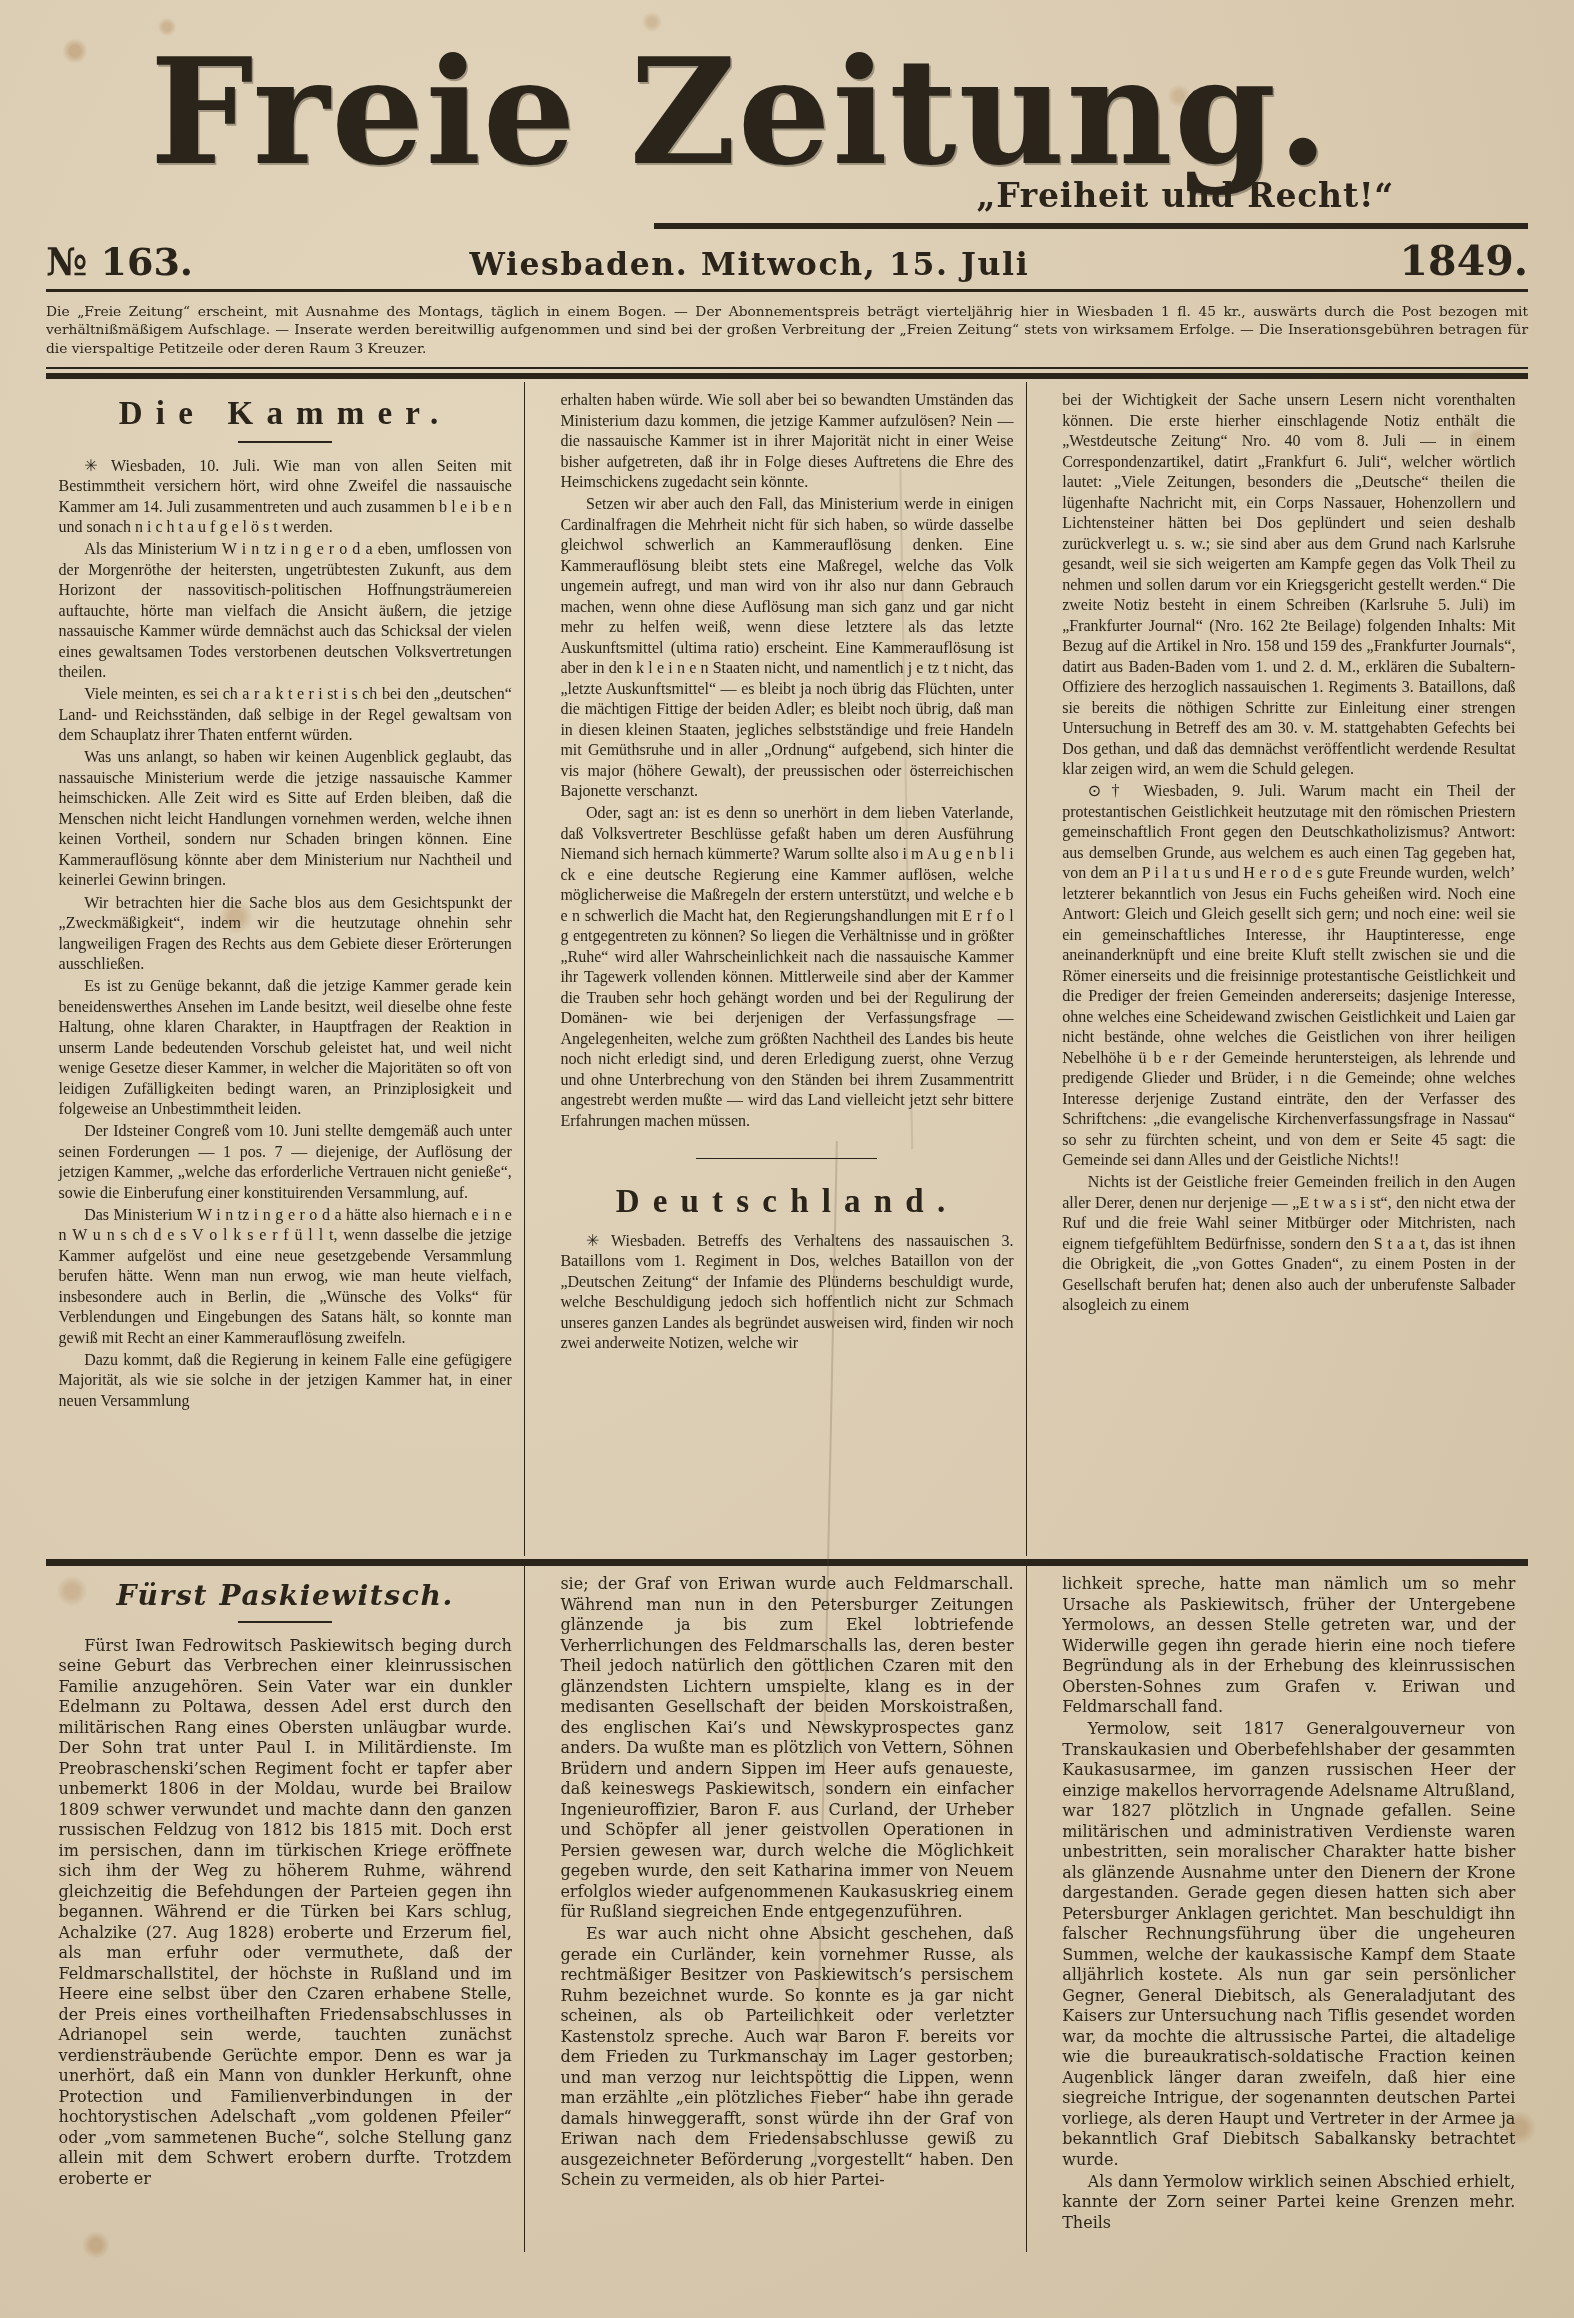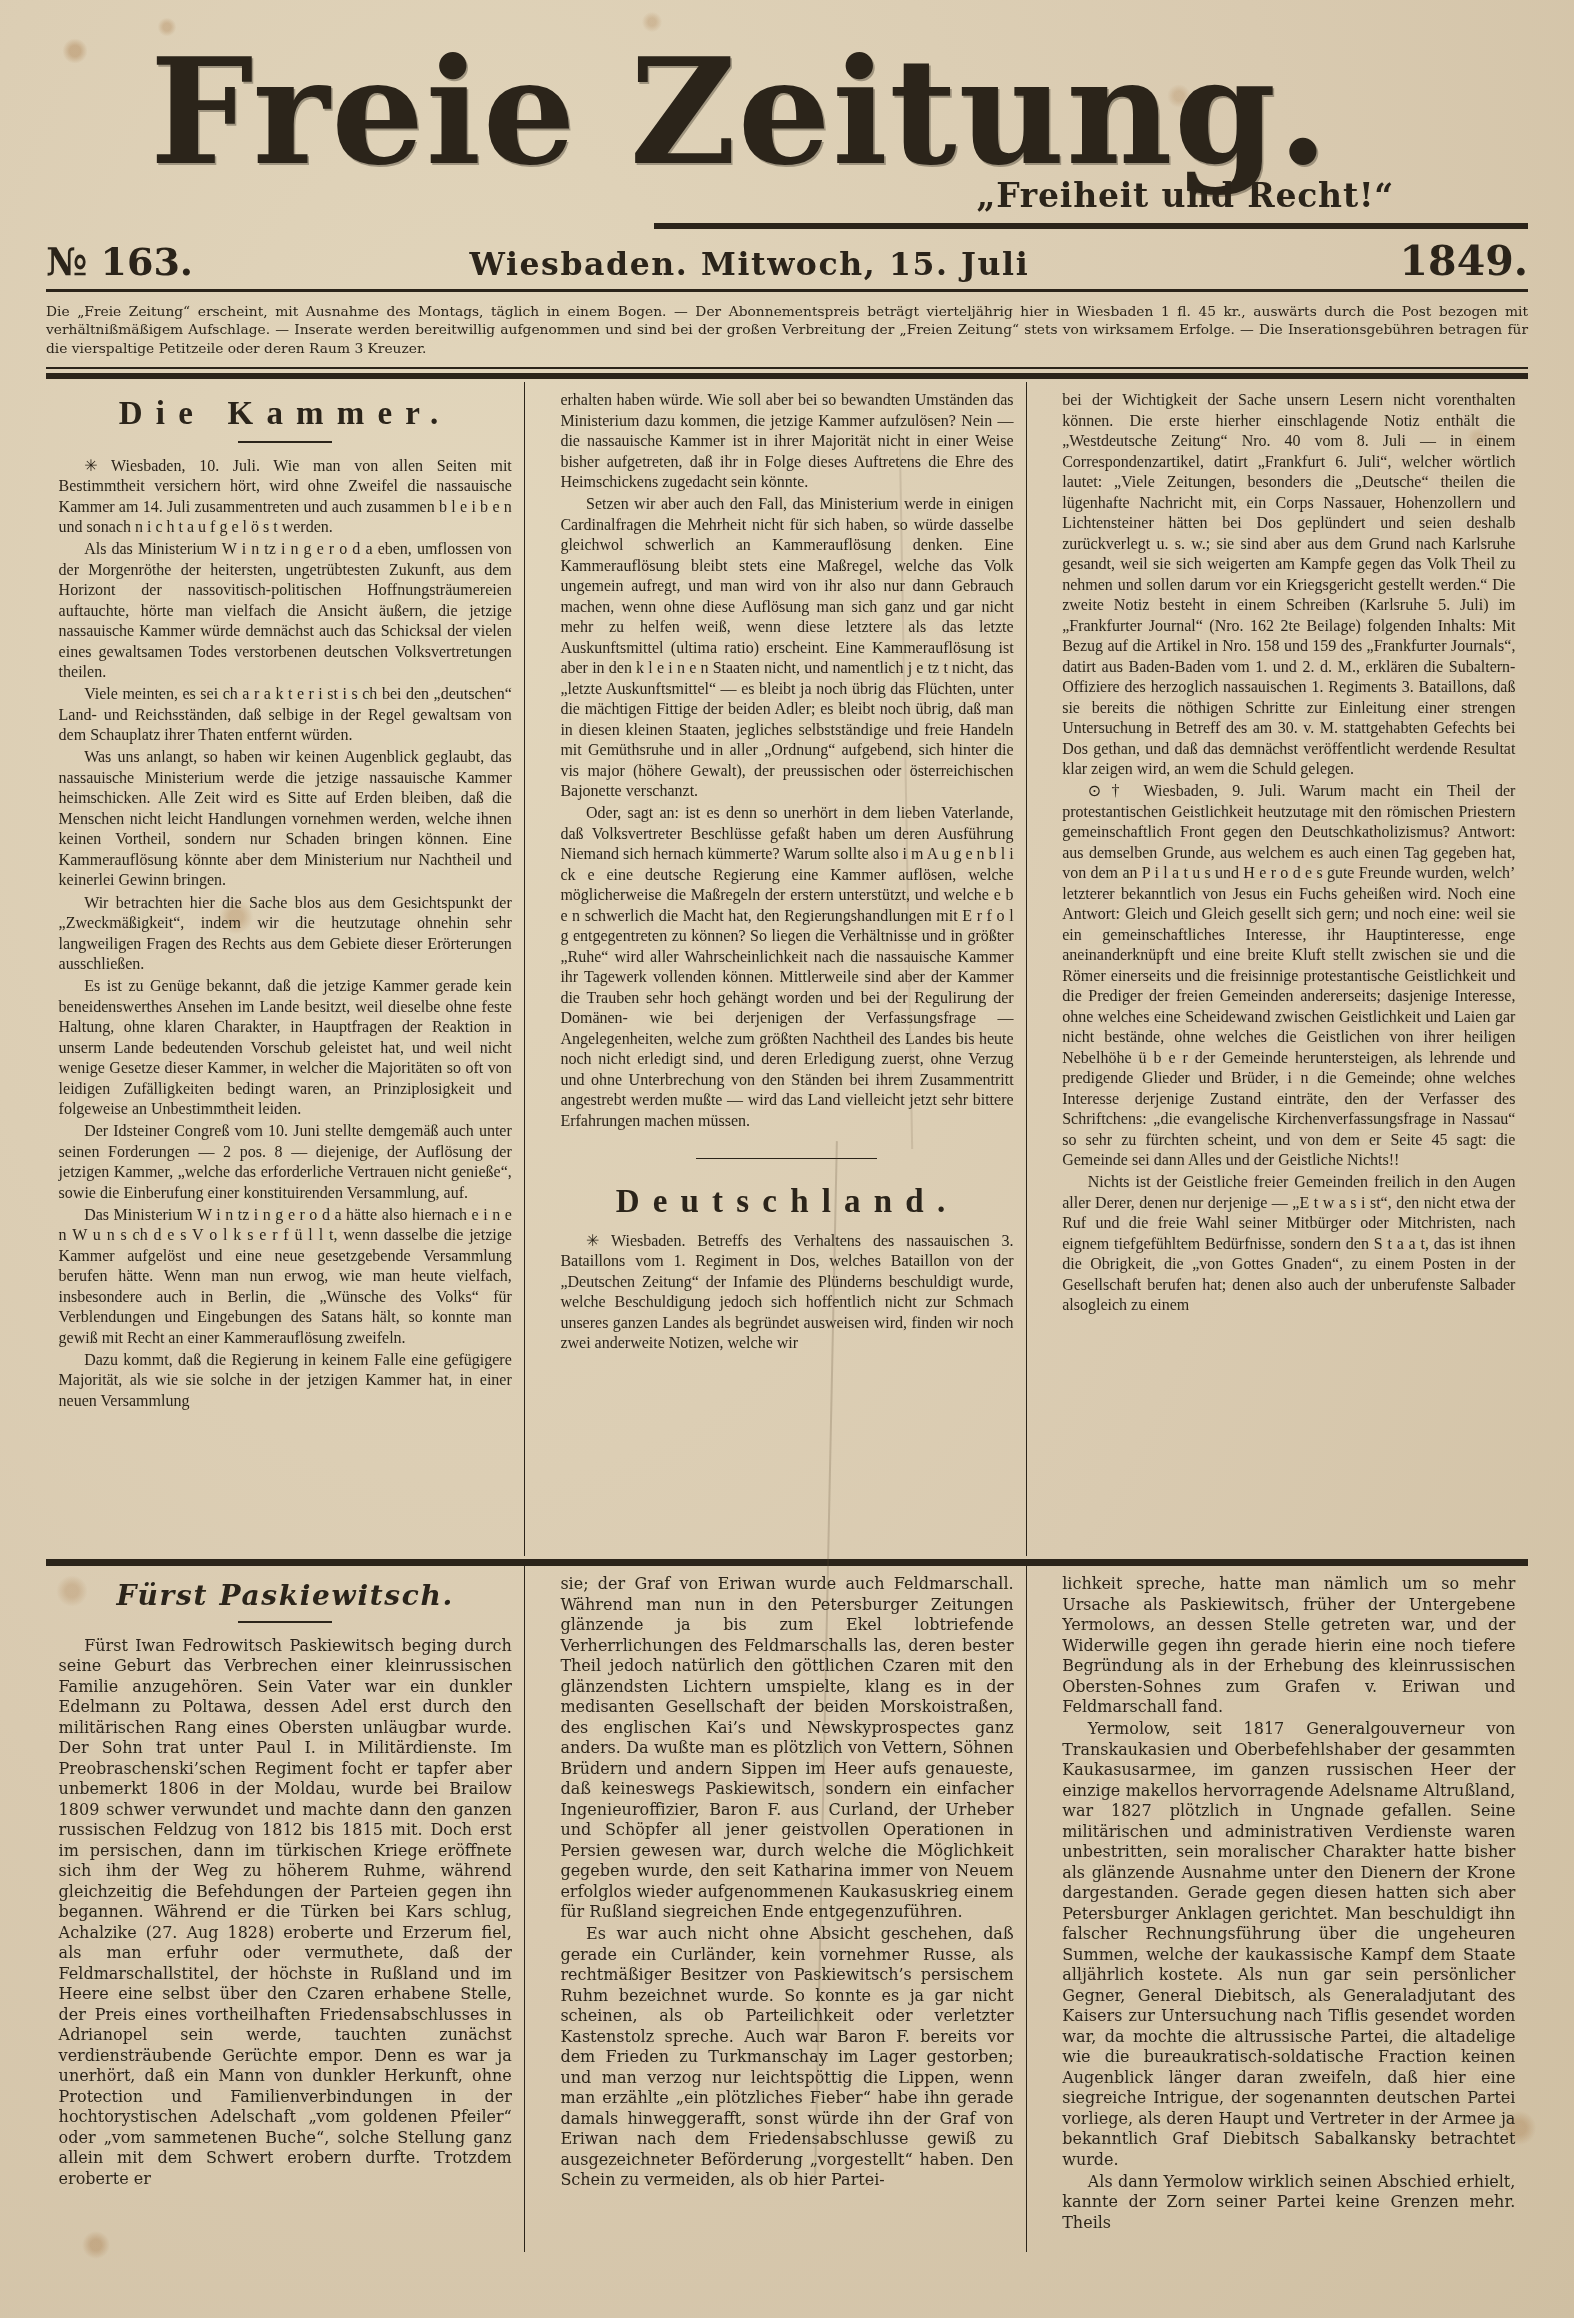--- a/index.html
+++ b/index.html
@@ -97,21 +97,21 @@
     <div class="col">
       <h2 class="article-head">Die Kammer.</h2>
       <div class="head-rule"></div>
       <div>
           <p class="para">✳ Wiesbaden, 10. Juli.  Wie man von allen Seiten mit Bestimmtheit versichern hört, wird ohne Zweifel die nassauische Kammer am 14. Juli zusammentreten und auch zusammen b l e i b e n und sonach n i c h t a u f g e l ö s t werden.</p>
           <p class="para">Als das Ministerium W i n tz i n g e r o d a eben, umflossen von der Morgenröthe der heitersten, ungetrübtesten Zukunft, aus dem Horizont der nassovitisch-politischen Hoffnungsträumereien auftauchte, hörte man vielfach die Ansicht äußern, die jetzige nassauische Kammer würde demnächst auch das Schicksal der vielen eines gewaltsamen Todes verstorbenen deutschen Volksvertretungen theilen.</p>
           <p class="para">Viele meinten, es sei ch a r a k t e r i st i s ch bei den „deutschen“ Land- und Reichsständen, daß selbige in der Regel gewaltsam von dem Schauplatz ihrer Thaten entfernt würden.</p>
           <p class="para">Was uns anlangt, so haben wir keinen Augenblick geglaubt, das nassauische Ministerium werde die jetzige nassauische Kammer heimschicken.  Alle Zeit wird es Sitte auf Erden bleiben, daß die Menschen nicht leicht Handlungen vornehmen werden, welche ihnen keinen Vortheil, sondern nur Schaden bringen können.  Eine Kammerauflösung könnte aber dem Ministerium nur Nachtheil und keinerlei Gewinn bringen.</p>
           <p class="para">Wir betrachten hier die Sache blos aus dem Gesichtspunkt der „Zweckmäßigkeit“, indem wir die heutzutage ohnehin sehr langweiligen Fragen des Rechts aus dem Gebiete dieser Erörterungen ausschließen.</p>
           <p class="para">Es ist zu Genüge bekannt, daß die jetzige Kammer gerade kein beneidenswerthes Ansehen im Lande besitzt, weil dieselbe ohne feste Haltung, ohne klaren Charakter, in Hauptfragen der Reaktion in unserm Lande bedeutenden Vorschub geleistet hat, und weil nicht wenige Gesetze dieser Kammer, in welcher die Majoritäten so oft von leidigen Zufälligkeiten bedingt waren, an Prinziplosigkeit und folgeweise an Unbestimmtheit leiden.</p>
-          <p class="para">Der Idsteiner Congreß vom 10. Juni stellte demgemäß auch unter seinen Forderungen — 2 pos. 8 — diejenige, der Auflösung der jetzigen Kammer, „welche das erforderliche Vertrauen nicht genieße“, sowie die Einberufung einer konstituirenden Versammlung, auf.</p>
+          <p class="para">Der Idsteiner Congreß vom 10. Juni stellte demgemäß auch unter seinen Forderungen — 1 pos. 7 — diejenige, der Auflösung der jetzigen Kammer, „welche das erforderliche Vertrauen nicht genieße“, sowie die Einberufung einer konstituirenden Versammlung, auf.</p>
           <p class="para">Das Ministerium W i n tz i n g e r o d a hätte also hiernach e i n e n  W u n s ch  d e s  V o l k s  e r f ü l l t, wenn dasselbe die jetzige Kammer aufgelöst und eine neue gesetzgebende Versammlung berufen hätte.  Wenn man nun erwog, wie man heute vielfach, insbesondere auch in Berlin, die „Wünsche des Volks“ für Verblendungen und Eingebungen des Satans hält, so konnte man gewiß mit Recht an einer Kammerauflösung zweifeln.</p>
           <p class="para">Dazu kommt, daß die Regierung in keinem Falle eine gefügigere Majorität, als wie sie solche in der jetzigen Kammer hat, in einer neuen Versammlung</p>
         </div>
     </div>
     <div class="col cont">
       <div class="cont">
           <p class="para">erhalten haben würde.  Wie soll aber bei so bewandten Umständen das Ministerium dazu kommen, die jetzige Kammer aufzulösen?  Nein — die nassauische Kammer ist in ihrer Majorität nicht in einer Weise bisher aufgetreten, daß ihr in Folge dieses Auftretens die Ehre des Heimschickens zugedacht sein könnte.</p>
           <p class="para">Setzen wir aber auch den Fall, das Ministerium werde in einigen Cardinalfragen die Mehrheit nicht für sich haben, so würde dasselbe gleichwol schwerlich an Kammerauflösung denken.  Eine Kammerauflösung bleibt stets eine Maßregel, welche das Volk ungemein aufregt, und man wird von ihr also nur dann Gebrauch machen, wenn ohne diese Auflösung man sich ganz und gar nicht mehr zu helfen weiß, wenn diese letztere als das letzte Auskunftsmittel (ultima ratio) erscheint.  Eine Kammerauflösung ist aber in den k l e i n e n Staaten nicht, und namentlich j e tz t nicht, das „letzte Auskunftsmittel“ — es bleibt ja noch übrig das Flüchten, unter die mächtigen Fittige der beiden Adler; es bleibt noch übrig, daß man in diesen kleinen Staaten, jegliches selbstständige und freie Handeln mit Gemüthsruhe und in aller „Ordnung“ aufgebend, sich hinter die vis major (höhere Gewalt), der preussischen oder österreichischen Bajonette verschanzt.</p>
           <p class="para">Oder, sagt an: ist es denn so unerhört in dem lieben Vaterlande, daß Volksvertreter Beschlüsse gefaßt haben um deren Ausführung Niemand sich hernach kümmerte?  Warum sollte also i m  A u g e n b l i ck e eine deutsche Regierung eine Kammer auflösen, welche möglicherweise die Maßregeln der erstern unterstützt, und welche e b e n schwerlich die Macht hat, den Regierungshandlungen mit  E r f o l g  entgegentreten zu können?  So liegen die Verhältnisse und in größter „Ruhe“ wird aller Wahrscheinlichkeit nach die nassauische Kammer ihr Tagewerk vollenden können.  Mittlerweile sind aber der Kammer die Trauben sehr hoch gehängt worden und bei der Regulirung der Domänen- wie bei derjenigen der Verfassungsfrage — Angelegenheiten, welche zum größten Nachtheil des Landes bis heute noch nicht erledigt sind, und deren Erledigung zuerst, ohne Verzug und ohne Unterbrechung von den Ständen bei ihrem Zusammentritt angestrebt werden mußte — wird das Land vielleicht jetzt sehr bittere Erfahrungen machen müssen.</p>
         </div>

